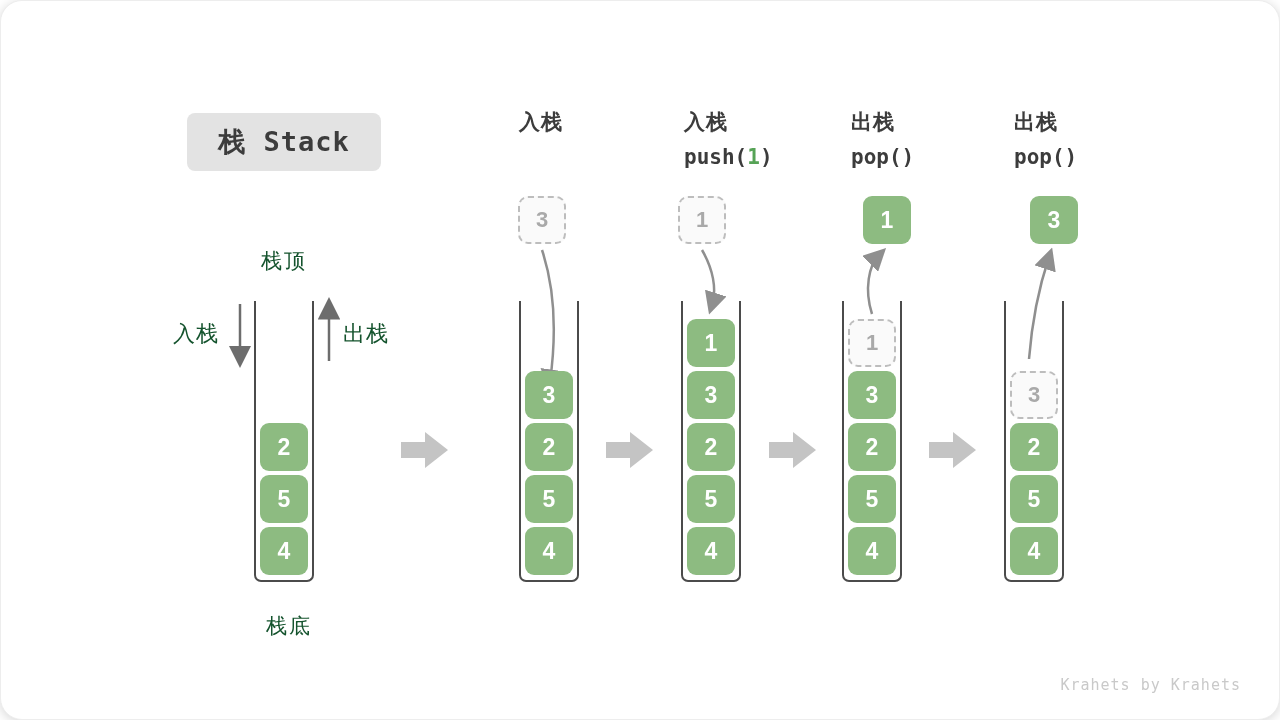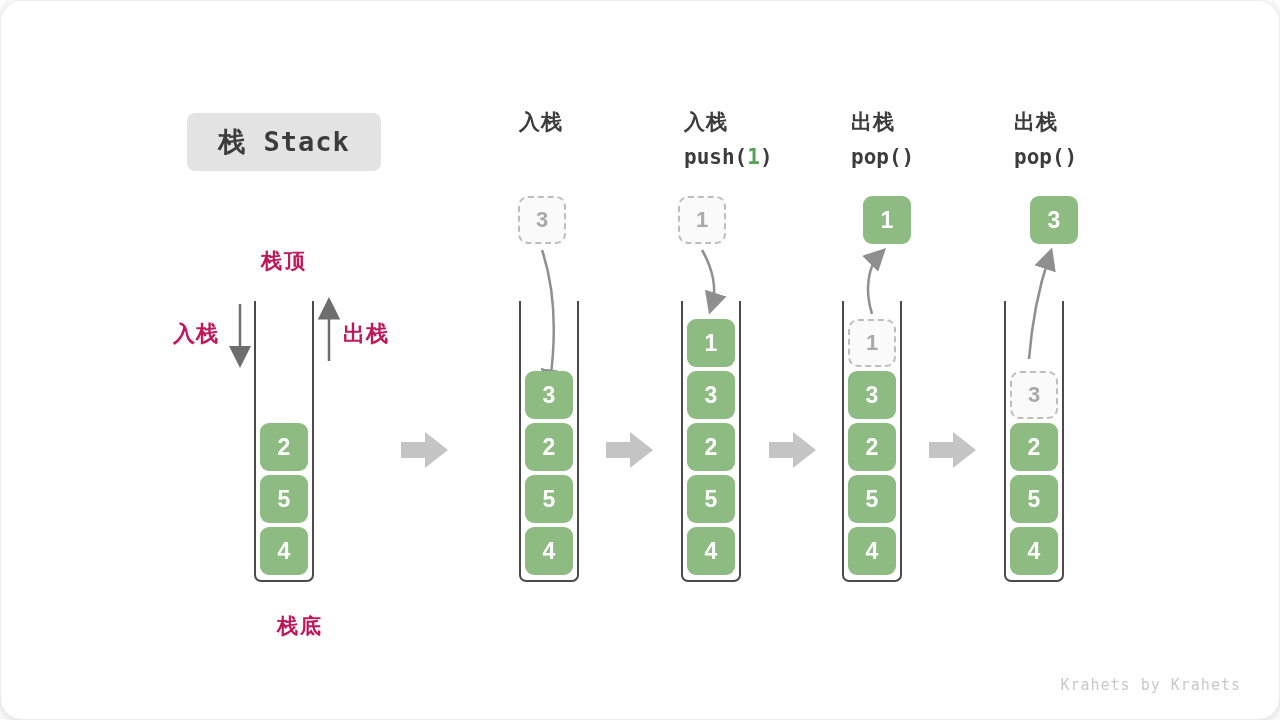--- a/index.html
+++ b/index.html
@@ -56,23 +56,23 @@
 
   .stack{
     position:absolute;top:300px;width:60px;height:281px;
     border-left:2px solid var(--wall);border-right:2px solid var(--wall);border-bottom:2px solid var(--wall);
     border-radius:0 0 7px 7px;
   }
   .st1{left:253px;} .st2{left:518px;} .st3{left:680px;} .st4{left:841px;} .st5{left:1003px;}
   .stack .cell,.stack .ghost{position:absolute;left:4px;}
   .slot1{bottom:5px;} .slot2{bottom:57px;} .slot3{bottom:109px;} .slot4{bottom:161px;} .slot5{bottom:213px;}
 
-  .lbl{position:absolute;color:#be185d;font-weight:bold;}
+  .lbl{position:absolute;color:#14532d;font-weight:normal;}
   .lbl-top{left:240px;top:246px;width:86px;text-align:center;font-size:21px;letter-spacing:2px;}
-  .lbl-bottom{left:256px;top:611px;width:86px;text-align:center;font-size:21px;letter-spacing:2px;}
+  .lbl-bottom{left:245px;top:611px;width:86px;text-align:center;font-size:21px;letter-spacing:2px;}
   .lbl-push{left:172px;top:318px;font-size:22px;letter-spacing:1px;}
   .lbl-pop{left:342px;top:318px;font-size:22px;letter-spacing:1px;}
 
   .watermark{
     position:absolute;right:38px;top:675px;
     font-family:"DejaVu Sans Mono",monospace;font-size:15px;color:var(--watermark);letter-spacing:1px;
   }
 </style>
 </head>
 <body>

